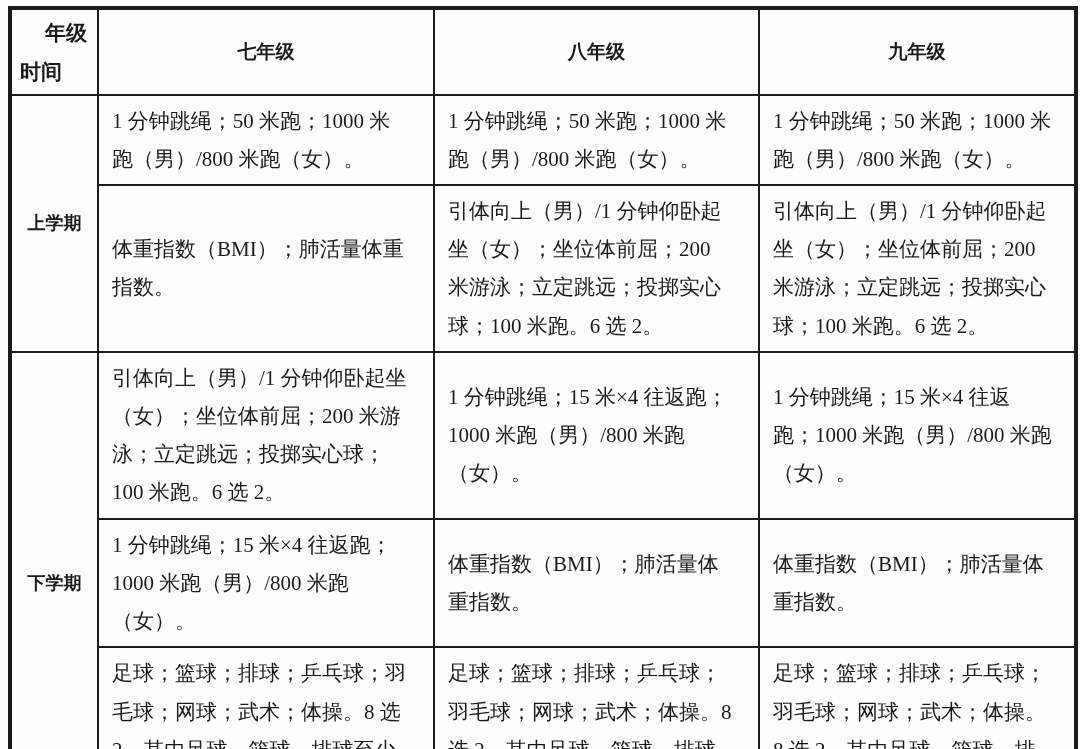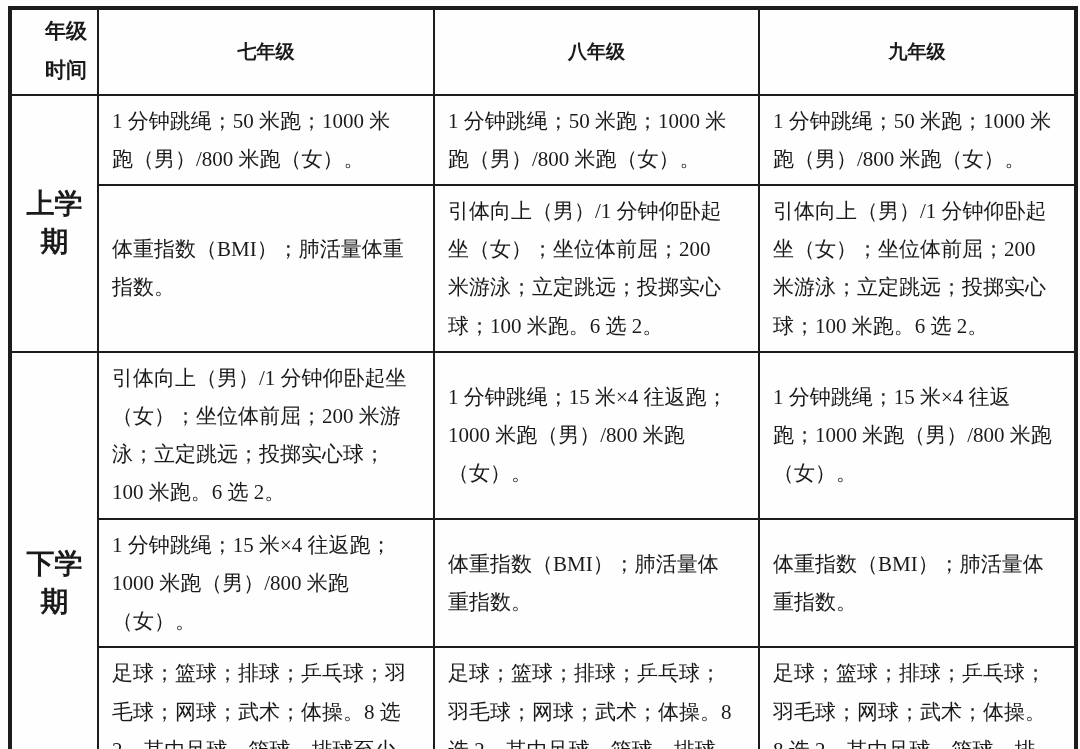--- a/index.html
+++ b/index.html
@@ -58,33 +58,33 @@
   .corner-cell {
     padding: 0;
   }
   .corner-inner {
     display: flex;
     flex-direction: column;
     justify-content: space-between;
     height: 100%;
     box-sizing: border-box;
     padding: 10px 10px 8px 8px;
-    font-family: Liberation Mono, monospace;
+    font-family: Liberation Sans, sans-serif;
     font-weight: 700;
     font-size: 21px;
     line-height: 1.25;
     gap: 13px;
   }
   .corner-top { text-align: right; }
-  .corner-bottom { text-align: right; }
+  .corner-bottom { text-align: left; }
 
   .sem-label {
     font-family: "Liberation Sans", "DejaVu Sans", sans-serif;
     font-weight: 700;
-    font-size: 28px;
+    font-size: 18px;
     text-align: center;
   }
   td.body-cell {
     font-family: "Liberation Serif", "DejaVu Serif", serif;
     font-size: 21px;
     line-height: 1.82;
     text-align: left;
     padding: 6px 22px 6px 13px;
   }
 </style>

